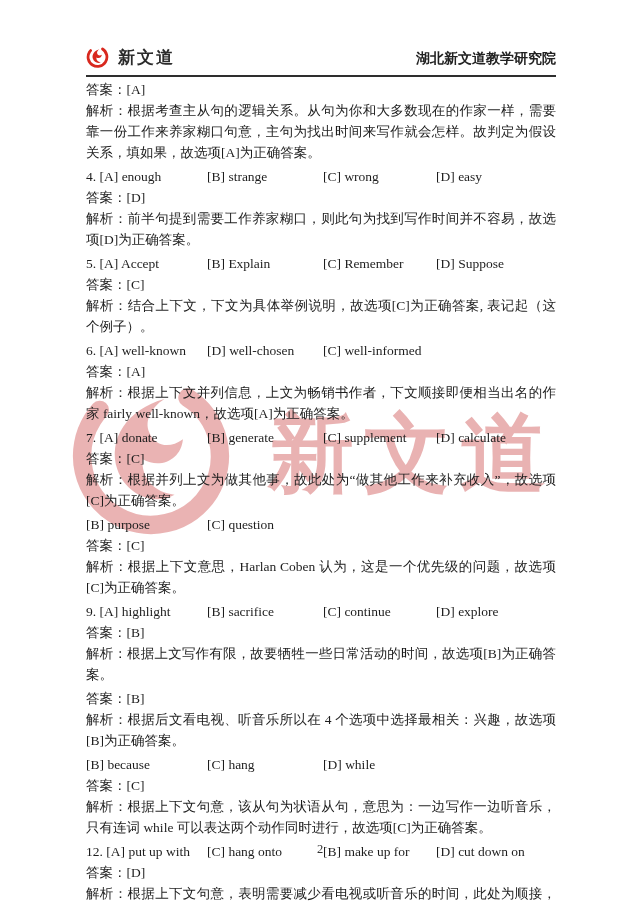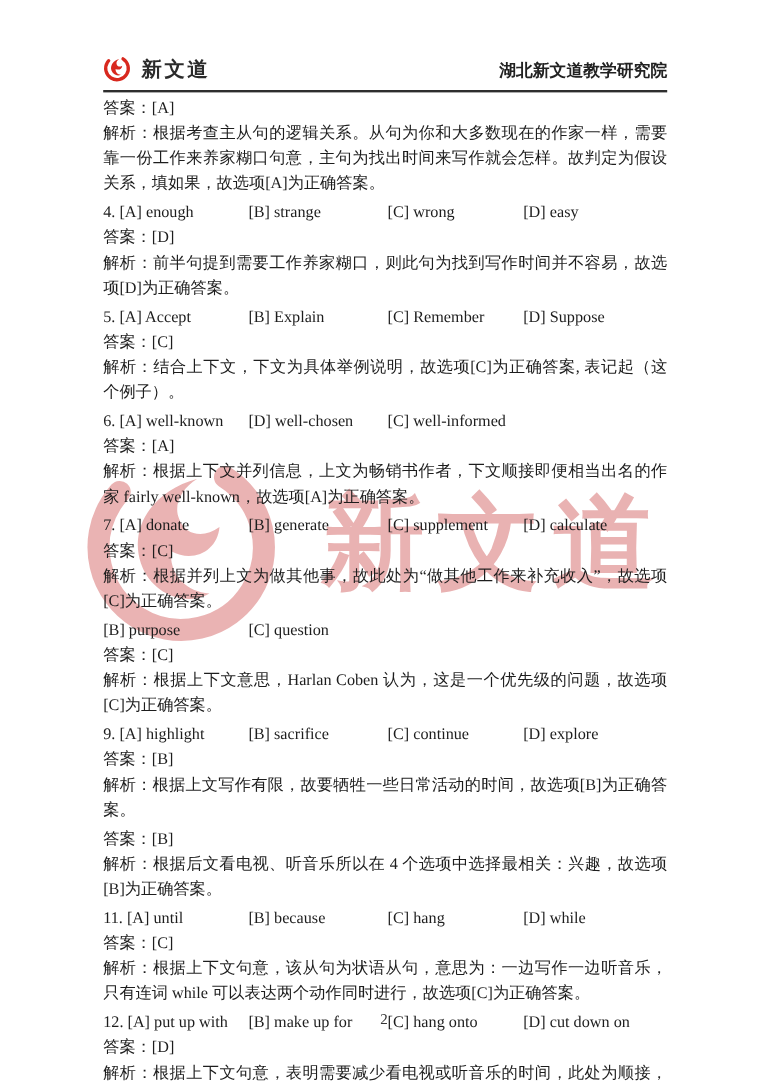--- a/index.html
+++ b/index.html
@@ -150,34 +150,33 @@
     <p class="exp">解析：根据上文写作有限，故要牺牲一些日常活动的时间，故选项[B]为正确答案。</p>
   </section>
 
   <section class="qblock">
     <p class="ans">答案：[B]</p>
     <p class="exp">解析：根据后文看电视、听音乐所以在 4 个选项中选择最相关：兴趣，故选项[B]为正确答案。</p>
   </section>
 
   <section class="qblock">
     <div class="opts">
-      <span class="opt"><span>11.</span> <span>[A]</span> <span>until</span></span>
       <span class="opt"><span>[B]</span> <span>because</span></span>
       <span class="opt"><span>[C]</span> <span>hang</span></span>
       <span class="opt"><span>[D]</span> <span>while</span></span>
     </div>
     <p class="ans">答案：[C]</p>
     <p class="exp">解析：根据上下文句意，该从句为状语从句，意思为：一边写作一边听音乐，只有连词 while 可以表达两个动作同时进行，故选项[C]为正确答案。</p>
   </section>
 
   <section class="qblock">
     <div class="opts">
       <span class="opt"><span>12.</span> <span>[A]</span> <span>put up with</span></span>
+      <span class="opt"><span>[C]</span> <span>hang onto</span></span>
       <span class="opt"><span>[B]</span> <span>make up for</span></span>
-      <span class="opt"><span>[C]</span> <span>hang onto</span></span>
       <span class="opt"><span>[D]</span> <span>cut down on</span></span>
     </div>
     <p class="ans">答案：[D]</p>
     <p class="exp">解析：根据上下文句意，表明需要减少看电视或听音乐的时间，此处为顺接，本句仍为减少做体育锻炼的时间，故选项[D]为正确答案。</p>
   </section>
 </div>
   </main>
 
   <div class="page-num">2</div>
   <div class="credit">头条 ＠湖北新文道考研</div>

